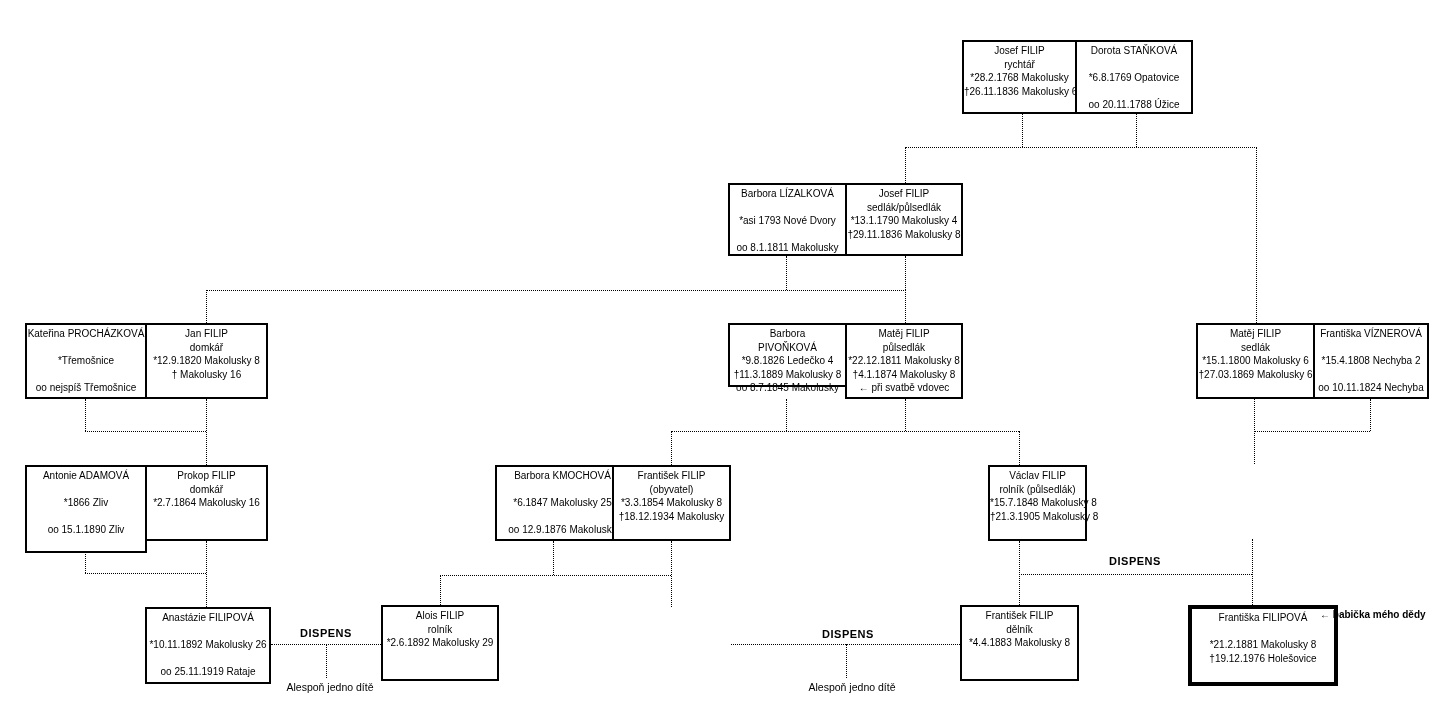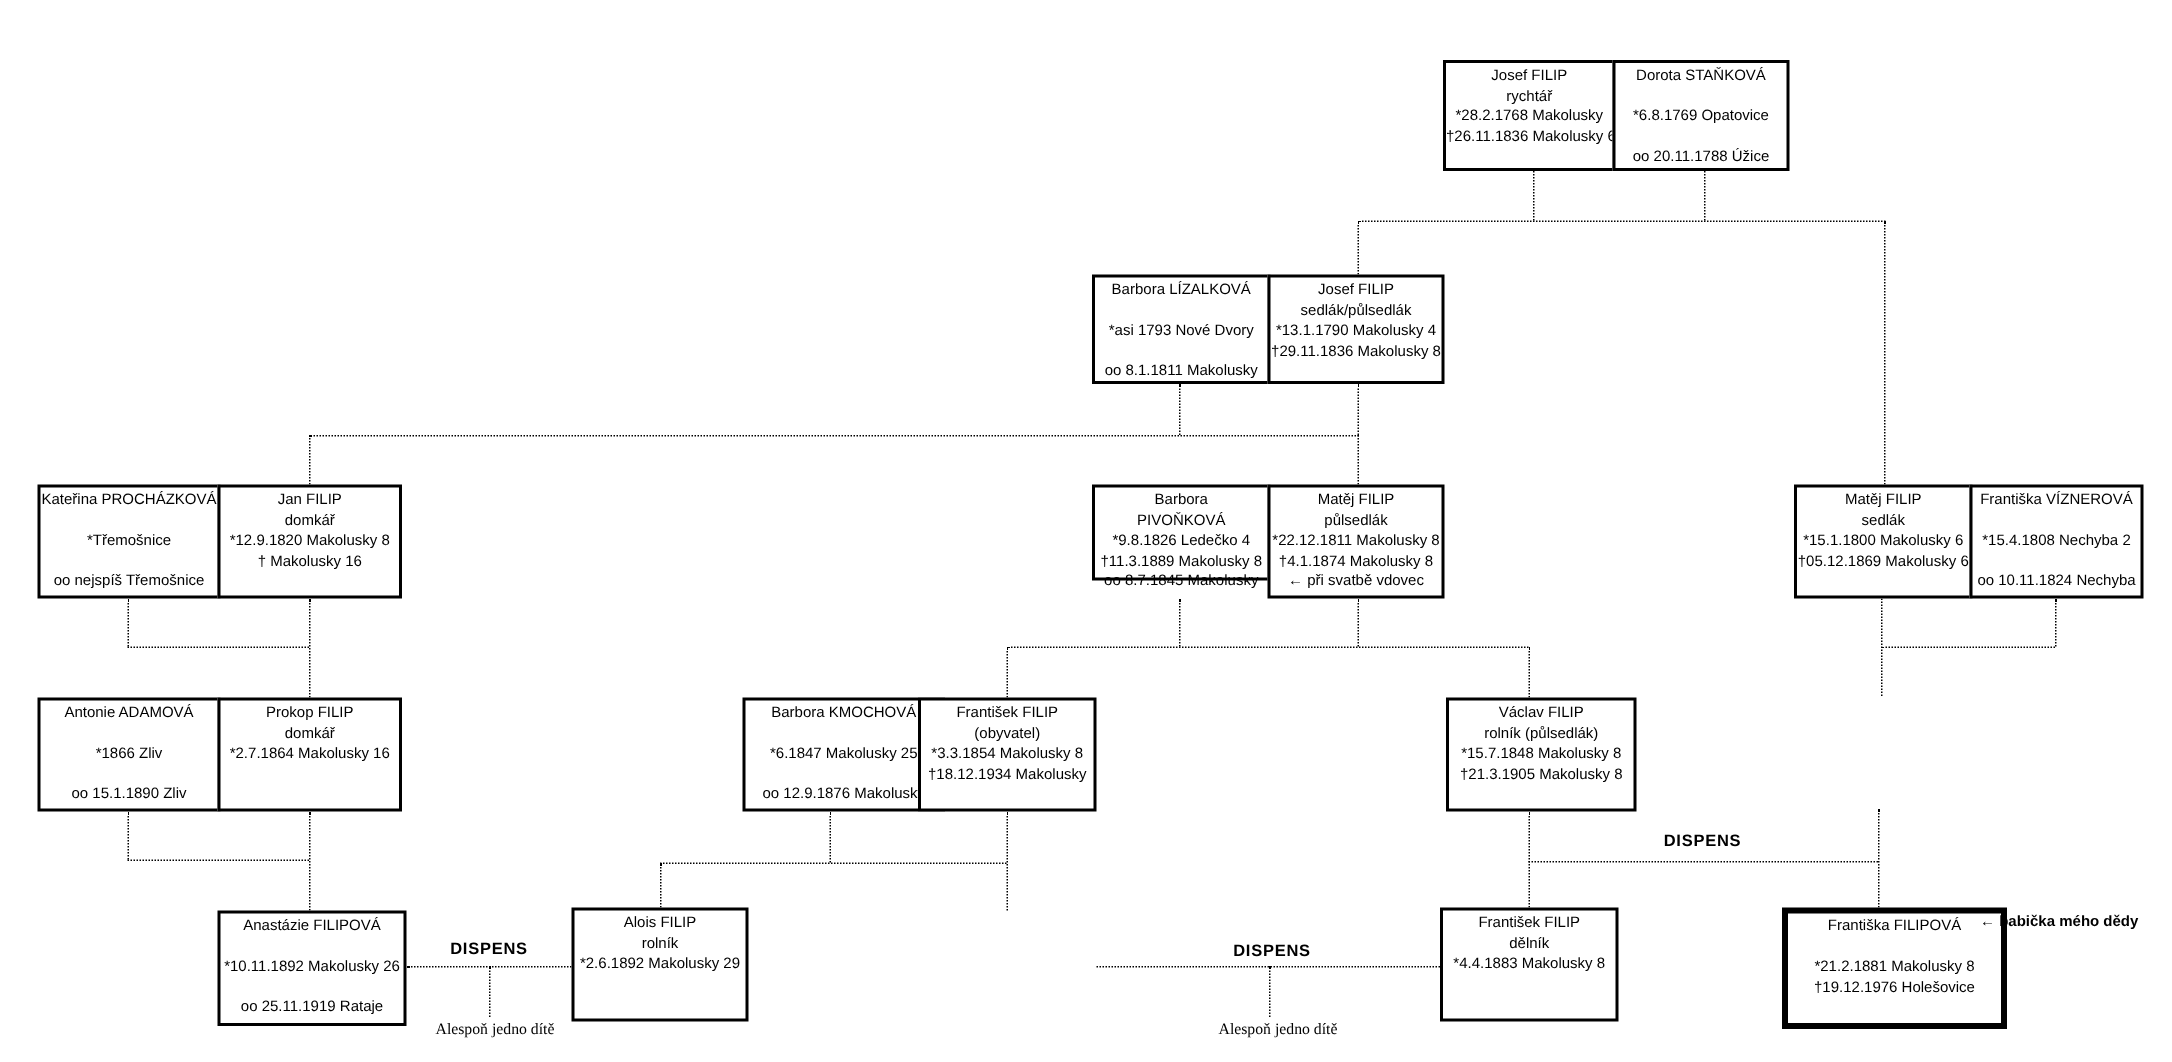--- a/index.html
+++ b/index.html
@@ -13,21 +13,21 @@
   }
   .pbox.thick{border-width:4px;}
   .bl{height:13.6px;line-height:13.6px;font-size:10px;white-space:nowrap;overflow:visible;}
   .vl{position:absolute;width:0;border-left:1px dotted #000;z-index:1;}
   .hl{position:absolute;height:0;border-top:1px dotted #000;z-index:1;}
   .dispens{
     position:absolute;transform:translateX(-50%);font-size:11px;font-weight:bold;
     letter-spacing:0.5px;white-space:nowrap;z-index:3;background:#fff;padding:0 3px;
   }
   .note{
-    position:absolute;transform:translateX(-50%);font-size:10.5px;white-space:nowrap;z-index:3;font-family:Liberation Serif, serif;
+    position:absolute;transform:translateX(-50%);font-size:10.5px;white-space:nowrap;z-index:3;
   }
   .sidenote{
     position:absolute;font-size:10px;font-weight:bold;white-space:nowrap;z-index:3;
   }
 </style>
 </head>
 <body>
 
 <div class="canvas">
 
@@ -137,32 +137,32 @@
     <div class="bl">Matěj FILIP</div>
     <div class="bl">půlsedlák</div>
     <div class="bl">*22.12.1811 Makolusky 8</div>
     <div class="bl">†4.1.1874 Makolusky 8</div>
     <div class="bl">← při svatbě vdovec</div>
   </div>
   <div class="pbox" style="left:1196px;top:323px;width:119px;height:76px">
     <div class="bl">Matěj FILIP</div>
     <div class="bl">sedlák</div>
     <div class="bl">*15.1.1800 Makolusky 6</div>
-    <div class="bl">†05.12.1869 Makolusky 6</div>
+    <div class="bl">†27.03.1869 Makolusky 6</div>
     <div class="bl"></div>
   </div>
   <div class="pbox" style="left:1313px;top:323px;width:116px;height:76px">
     <div class="bl">Františka VÍZNEROVÁ</div>
     <div class="bl"></div>
     <div class="bl">*15.4.1808 Nechyba 2</div>
     <div class="bl"></div>
     <div class="bl">oo 10.11.1824 Nechyba</div>
   </div>
 
-  <div class="pbox" style="left:25px;top:465px;width:122px;height:76px">
+  <div class="pbox" style="left:25px;top:465px;width:122px;height:88px">
     <div class="bl">Antonie ADAMOVÁ</div>
     <div class="bl"></div>
     <div class="bl">*1866 Zliv</div>
     <div class="bl"></div>
     <div class="bl">oo 15.1.1890 Zliv</div>
   </div>
   <div class="pbox" style="left:145px;top:465px;width:123px;height:76px">
     <div class="bl">Prokop FILIP</div>
     <div class="bl">domkář</div>
     <div class="bl">*2.7.1864 Makolusky 16</div>
@@ -176,21 +176,21 @@
     <div class="bl"></div>
     <div class="bl">oo 12.9.1876 Makolusky</div>
   </div>
   <div class="pbox" style="left:612px;top:465px;width:119px;height:76px">
     <div class="bl">František FILIP</div>
     <div class="bl">(obyvatel)</div>
     <div class="bl">*3.3.1854 Makolusky 8</div>
     <div class="bl">†18.12.1934 Makolusky</div>
     <div class="bl"></div>
   </div>
-  <div class="pbox" style="left:964px;top:465px;width:127px;height:76px">
+  <div class="pbox" style="left:988px;top:465px;width:99px;height:76px">
     <div class="bl">Václav FILIP</div>
     <div class="bl">rolník (půlsedlák)</div>
     <div class="bl">*15.7.1848 Makolusky 8</div>
     <div class="bl">†21.3.1905 Makolusky 8</div>
     <div class="bl"></div>
   </div>
 
   <div class="pbox" style="left:145px;top:607px;width:126px;height:77px">
     <div class="bl">Anastázie FILIPOVÁ</div>
     <div class="bl"></div>

